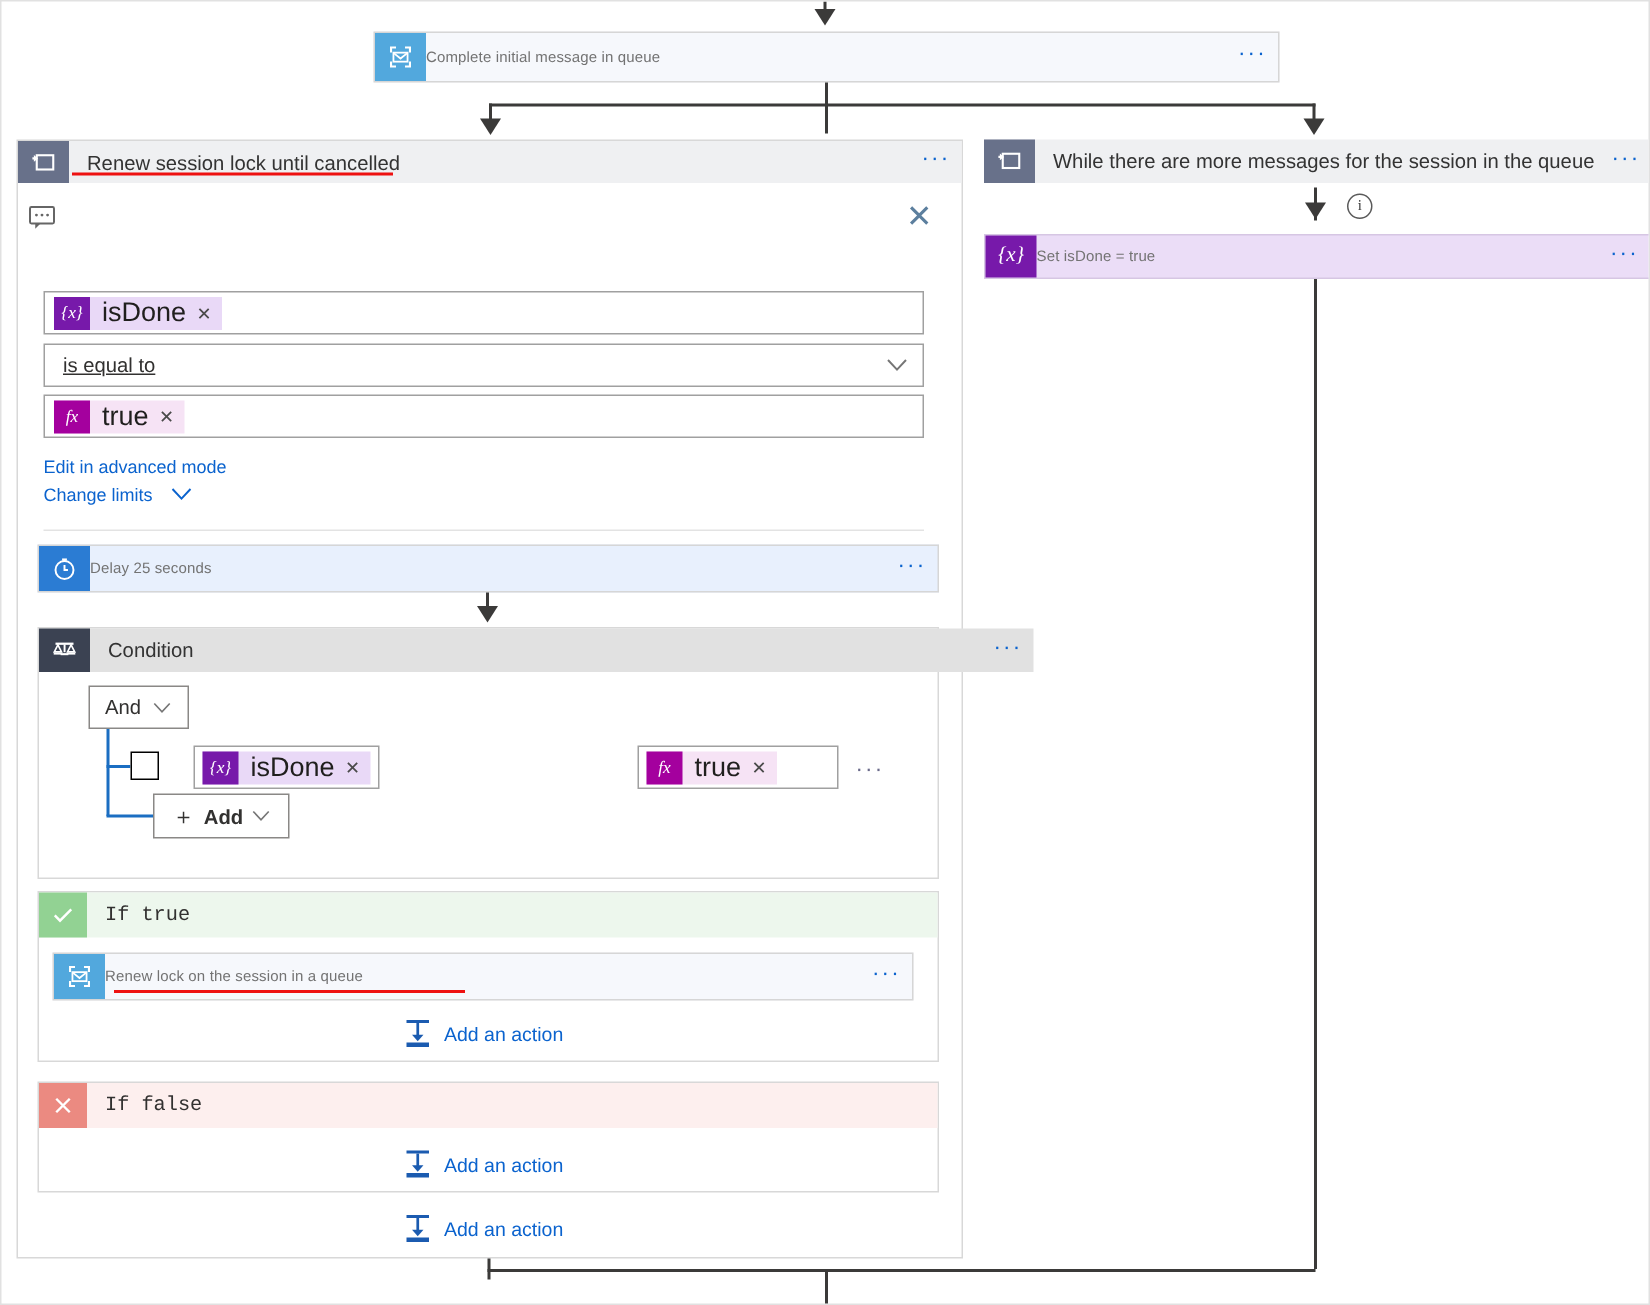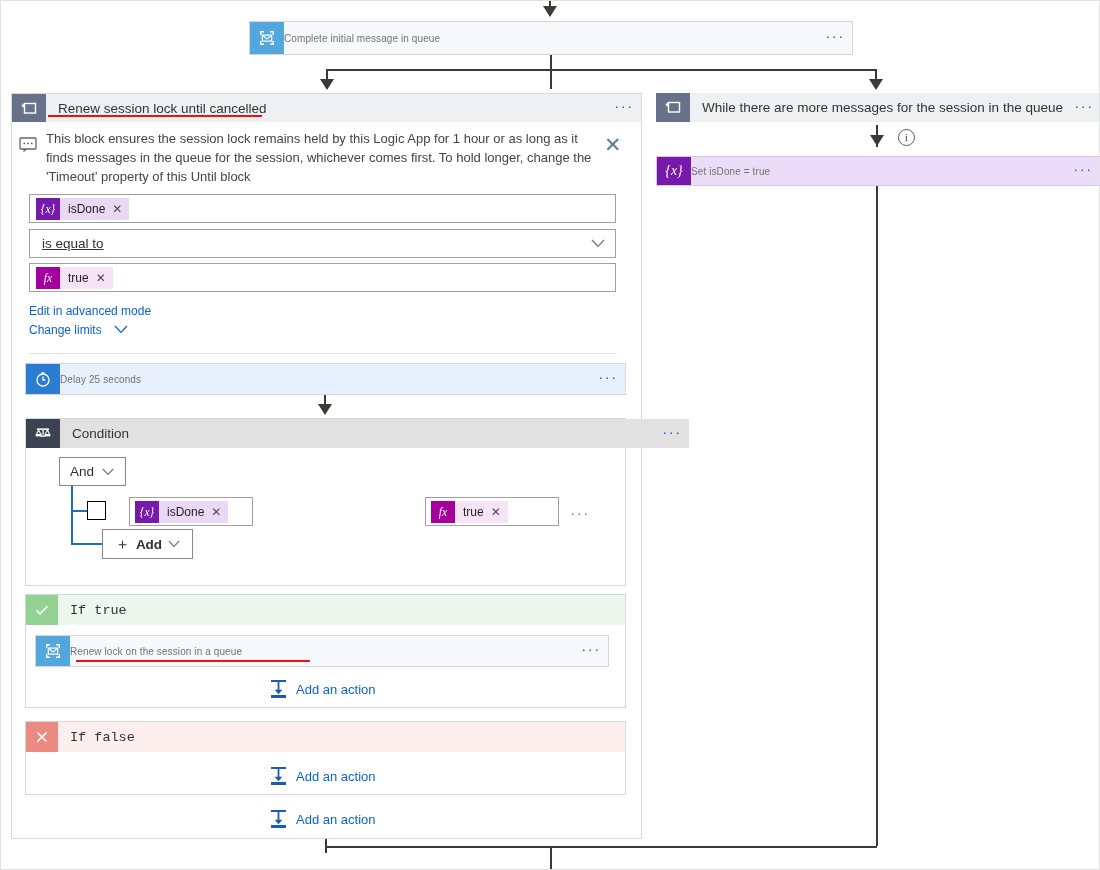--- a/index.html
+++ b/index.html
@@ -129,21 +129,21 @@
     justify-content: center;
     color: #ffffff;
     font-size: 11.5px;
     font-family: "Liberation Serif", serif;
     font-style: italic;
   }
   .token .tk-ico.var { background: #7719aa; }
   .token .tk-ico.fx  { background: #a4009e; }
   .token .tk-text {
     padding: 0 7px 0 8px;
-    font-size: 12px;
+    font-size: 18px;
     color: #201f1e;
   }
   .token .tk-x {
     font-size: 12px;
     color: #4a4a4a;
     padding-right: 7px;
   }
   .token.fxt { background: #f6e3f5; }
 
   
@@ -292,21 +292,20 @@
 
   <div style="position:absolute; left:18px; top:136px;">
     <svg width="19" height="17" viewBox="0 0 19 17">
       <rect x="1" y="1" width="16" height="11" rx="1" fill="none" stroke="#666666" stroke-width="1.3"></rect>
       <path d="M4.5 12 L4.5 15.5 L8 12 Z" fill="#666666"></path>
       <circle cx="5.3" cy="6.4" r="0.95" fill="#666666"></circle>
       <circle cx="9" cy="6.4" r="0.95" fill="#666666"></circle>
       <circle cx="12.7" cy="6.4" r="0.95" fill="#666666"></circle>
     </svg>
   </div>
-  <div class="comment-text" style="left:45px; top:128px; width:548px;">This block ensures the session lock remains held by this Logic App for 1 hour or as long as it finds messages in the queue for the session, whichever comes first. To hold longer, change the 'Timeout' property of this Until block</div>
   <div class="close-x" style="left:603px; top:133px;">✕</div>
 
   <div class="field" style="left:28px; top:193px; width:587px; height:29px;">
     <span class="token">
       <span class="tk-ico var">{x}</span>
       <span class="tk-text">isDone</span>
       <span class="tk-x">✕</span>
     </span>
   </div>
 

